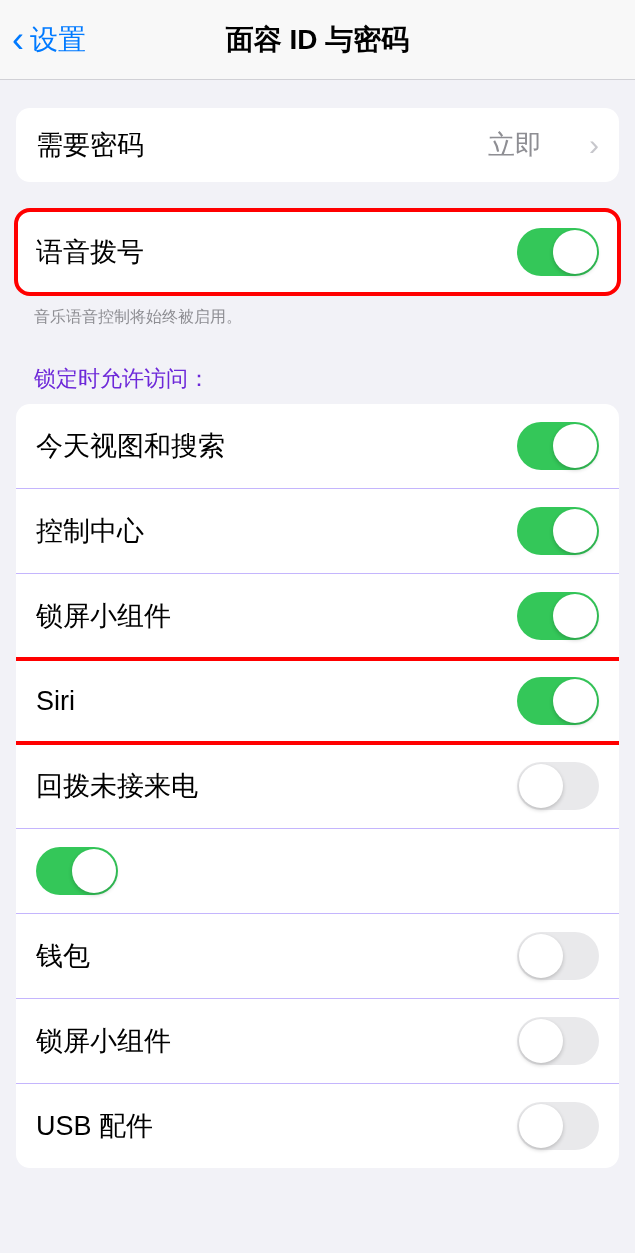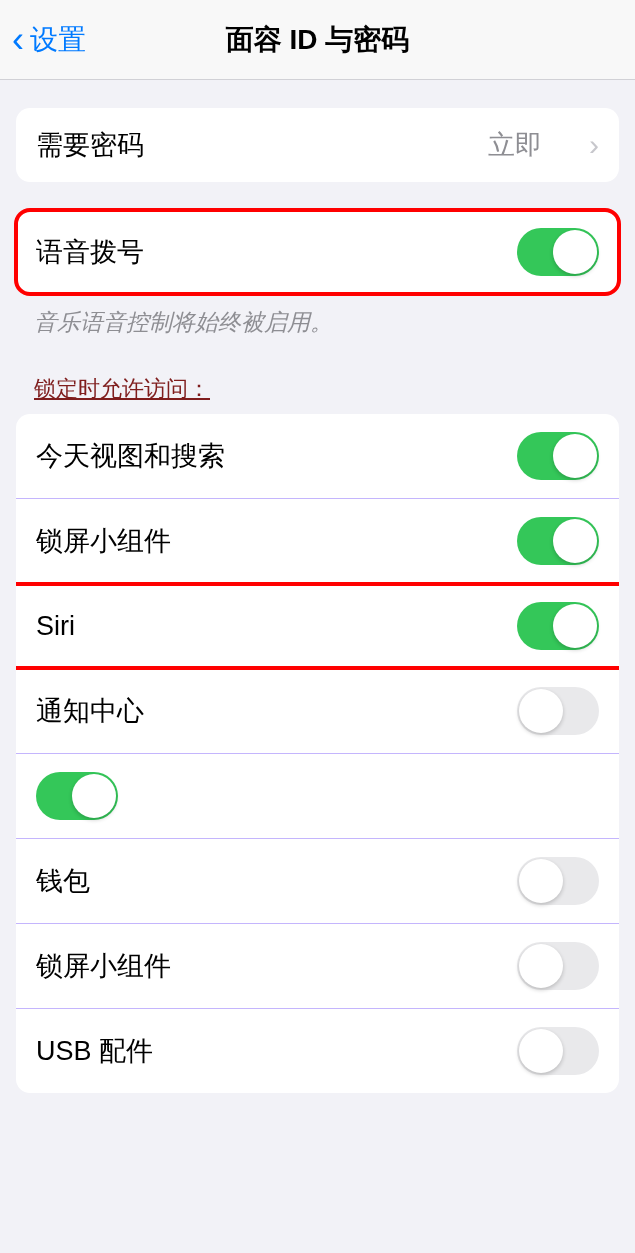--- a/index.html
+++ b/index.html
@@ -91,31 +91,29 @@
       font-size: 27px;
       gap: 37px;
     }
     .chevron-right {
       margin-left: 10px;
       font-size: 30px;
       color: #c7c7cc;
       font-weight: 300;
     }
     .footer-text {
-      font-size: 23px;
+      font-size: 16px;
       color: #8e8e93;
       margin: 12px 34px 0 34px;
       line-height: 1.4;
-      font-style: italic;
     }
     .section-header {
       font-size: 22px;
-      color: #7f1d1d;
+      color: #6d28d9;
       margin: 36px 34px 10px 34px;
-      text-decoration: underline;
     }
     .toggle {
       width: 82px;
       height: 48px;
       border-radius: 24px;
       position: relative;
       cursor: pointer;
     }
     .toggle.on {
       background: #34c759;
@@ -181,33 +179,39 @@
   <div class="section-header">锁定时允许访问：</div>
 
   <div class="group-list" id="lock-list">
       <div class="row">
         <span class="row-label">今天视图和搜索</span>
         <div class="toggle on">
           <div class="toggle-knob"></div>
         </div>
       </div>
       <div class="row">
+        <span class="row-label">控制中心</span>
+        <div class="toggle on">
+          <div class="toggle-knob"></div>
+        </div>
+      </div>
+      <div class="row">
         <span class="row-label">锁屏小组件</span>
         <div class="toggle on">
           <div class="toggle-knob"></div>
         </div>
       </div>
       <div class="row highlighted">
         <span class="row-label">Siri</span>
         <div class="toggle on">
           <div class="toggle-knob"></div>
         </div>
       </div>
       <div class="row">
-        <span class="row-label">通知中心</span>
+        <span class="row-label">回拨未接来电</span>
         <div class="toggle off">
           <div class="toggle-knob"></div>
         </div>
       </div>
       <div class="row">
         <div class="toggle on">
           <div class="toggle-knob"></div>
         </div>
       </div>
       <div class="row">

